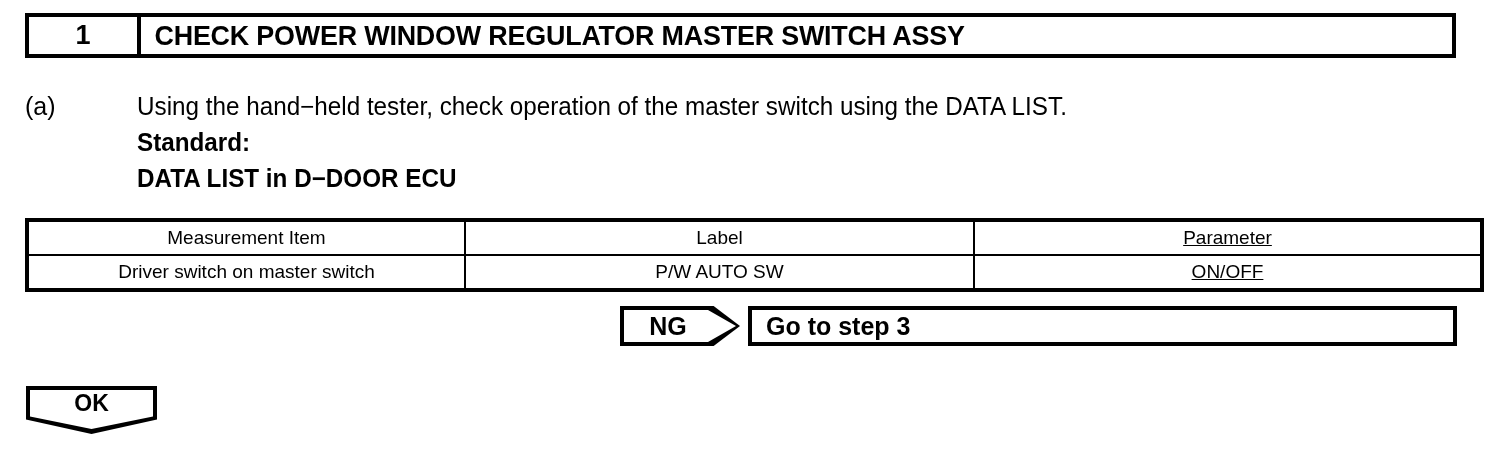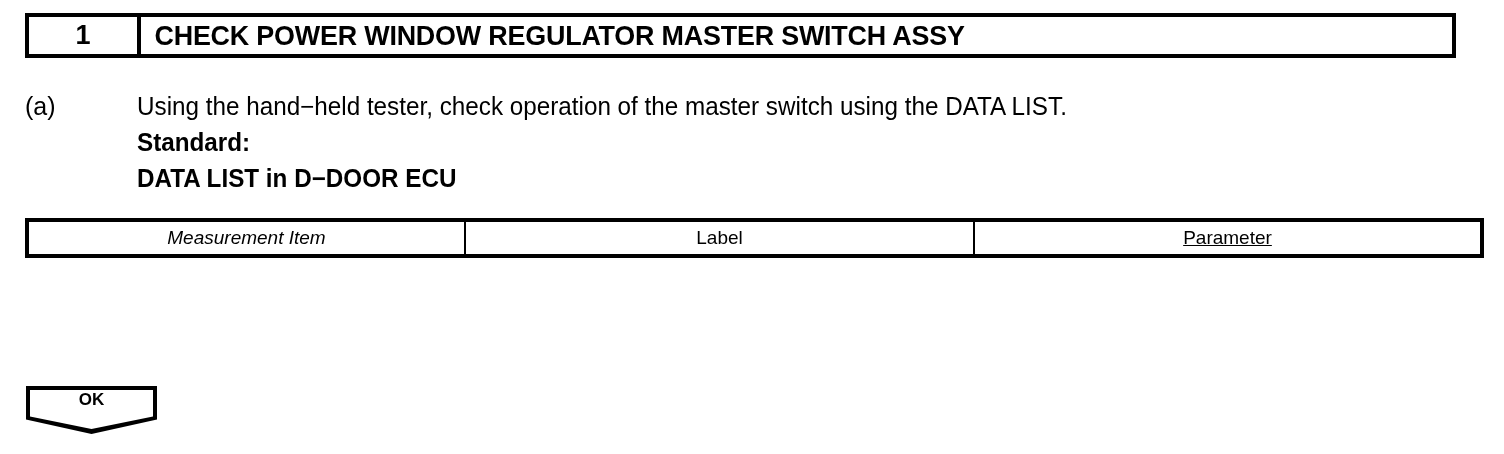--- a/index.html
+++ b/index.html
@@ -104,21 +104,21 @@
     font-size: 19px;
     height: 32px;
     padding: 0 4px;
     font-stretch: condensed;
     white-space: nowrap;
   }
   .data-table tr:first-child td { border-top: none; }
   .data-table tr:last-child td { border-bottom: none; }
   .data-table td:first-child { border-left: none; }
   .data-table td:last-child { border-right: none; text-decoration: underline; }
-  .col-1 { width: 427px; font-style: italic; }
+  .col-1 { width: 427px; }
   .col-2 { width: 499px; margin-top: 10px; }
   .col-3 { width: 497px; }
 
   
   .branch-row {
     position: absolute;
     left: 620px;
     top: 306px;
     display: flex;
     align-items: stretch;
@@ -185,21 +185,21 @@
     position: absolute;
     left: 4px; top: 4px; right: 4px; bottom: 5px;
     background: #fff;
     -webkit-clip-path: polygon(0 0, 100% 0, 100% 68%, 50% 100%, 0 68%);
     clip-path: polygon(0 0, 100% 0, 100% 68%, 50% 100%, 0 68%);
   }
   .flag-down .flag-label {
     position: absolute;
     left: 0; right: 0; top: 4px;
     text-align: center;
-    font-size: 17px;
+    font-size: 23px;
     font-weight: bold;
     font-stretch: condensed;
     margin: 0;
   }
 </style>
 </head>
 <body>
 
 <div id="page">
 
@@ -217,23 +217,38 @@
     </div>
   </div>
 
   <table class="data-table">
     <tbody>
       <tr>
         <td class="col-1">Measurement Item</td>
         <td class="col-2">Label</td>
         <td class="col-3">Parameter</td>
       </tr>
+      <tr>
+        <td class="col-1">Driver switch on master switch</td>
+        <td class="col-2">P/W AUTO SW</td>
+        <td class="col-3">ON/OFF</td>
+      </tr>
     </tbody>
   </table>
 
+  <div class="branch-row">
+    <div class="flag-right">
+      <span class="flag-bg"></span>
+      <span class="flag-fg"></span>
+      <span class="flag-label">NG</span>
+    </div>
+    <div class="goto-box">
+      <span>Go to step 3</span>
+    </div>
+  </div>
 
   <div class="flag-down">
     <span class="flag-bg"></span>
     <span class="flag-fg"></span>
     <span class="flag-label">OK</span>
   </div>
 
 </div>
 
 </body></html>

